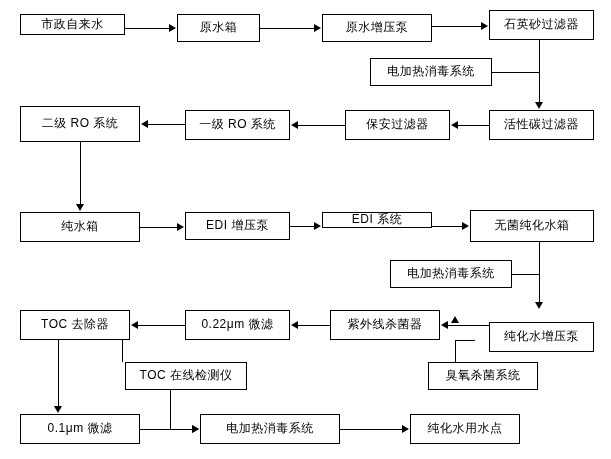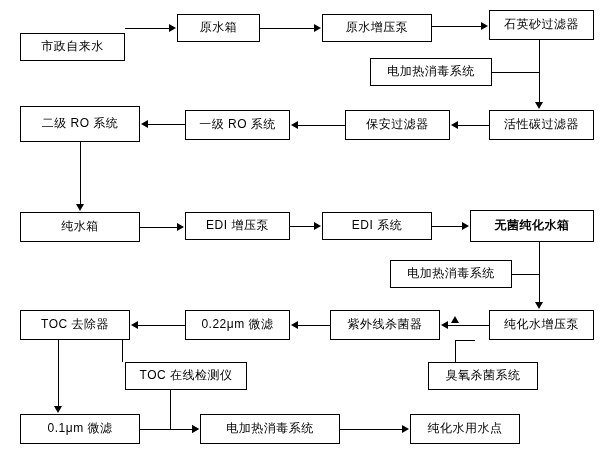--- a/index.html
+++ b/index.html
@@ -59,21 +59,21 @@
     border-left: 4px solid transparent;
     border-right: 4px solid transparent;
     border-bottom: 7px solid #000000;
   }
 </style>
 </head>
 <body>
 
 <div id="canvas">
 
-  <div class="node" style="left:20px;top:14px;width:105px;height:28px;margin-top:19px;">市政自来水</div>
+  <div class="node" style="left:20px;top:14px;width:105px;height:21px;">市政自来水</div>
   <div class="node" style="left:177px;top:14px;width:83px;height:28px;">原水箱</div>
   <div class="node" style="left:322px;top:14px;width:110px;height:28px;">原水增压泵</div>
   <div class="node" style="left:489px;top:10px;width:105px;height:30px;">石英砂过滤器</div>
 
   <div class="edge h" style="left:125px;top:28px;width:44px;"></div>
   <div class="arrow right" style="left:169px;top:24px;"></div>
 
   <div class="edge h" style="left:260px;top:28px;width:54px;"></div>
   <div class="arrow right" style="left:314px;top:24px;"></div>
 
@@ -97,38 +97,38 @@
   <div class="arrow left" style="left:291px;top:121px;"></div>
 
   <div class="edge h" style="left:148px;top:124px;width:37px;"></div>
   <div class="arrow left" style="left:141px;top:120px;"></div>
 
   <div class="edge v" style="left:80px;top:142px;height:62px;"></div>
   <div class="arrow down" style="left:76px;top:204px;"></div>
 
   <div class="node" style="left:20px;top:212px;width:120px;height:30px;">纯水箱</div>
   <div class="node" style="left:185px;top:212px;width:105px;height:28px;">EDI 增压泵</div>
-  <div class="node" style="left:322px;top:212px;width:110px;height:28px;">EDI 系统</div>
-  <div class="node" style="left:470px;top:210px;width:124px;height:32px;font-weight:bold;">无菌纯化水箱</div>
+  <div class="node" style="left:322px;top:212px;width:110px;height:16px;">EDI 系统</div>
+  <div class="node" style="left:470px;top:210px;width:124px;height:32px;">无菌纯化水箱</div>
 
   <div class="edge h" style="left:140px;top:227px;width:37px;"></div>
   <div class="arrow right" style="left:177px;top:223px;"></div>
 
   <div class="edge h" style="left:290px;top:226px;width:24px;"></div>
   <div class="arrow right" style="left:314px;top:222px;"></div>
 
   <div class="edge h" style="left:432px;top:226px;width:30px;"></div>
   <div class="arrow right" style="left:462px;top:222px;"></div>
 
   <div class="node" style="left:390px;top:260px;width:122px;height:28px;">电加热消毒系统</div>
   <div class="edge h" style="left:512px;top:274px;width:27px;"></div>
   <div class="edge v" style="left:539px;top:242px;height:60px;"></div>
   <div class="arrow down" style="left:535px;top:302px;"></div>
 
-  <div class="node" style="left:489px;top:310px;width:105px;height:30px;">纯化水增压泵</div>
+  <div class="node" style="left:489px;top:322px;width:105px;height:30px;">纯化水增压泵</div>
   <div class="node" style="left:330px;top:310px;width:110px;height:30px;">紫外线杀菌器</div>
   <div class="node" style="left:185px;top:310px;width:105px;height:30px;">0.22μm 微滤</div>
   <div class="node" style="left:20px;top:310px;width:110px;height:30px;">TOC 去除器</div>
 
   <div class="edge h" style="left:448px;top:325px;width:41px;"></div>
   <div class="arrow left" style="left:441px;top:321px;"></div>
 
   <div class="edge h" style="left:298px;top:325px;width:32px;"></div>
   <div class="arrow left" style="left:291px;top:321px;"></div>
 

